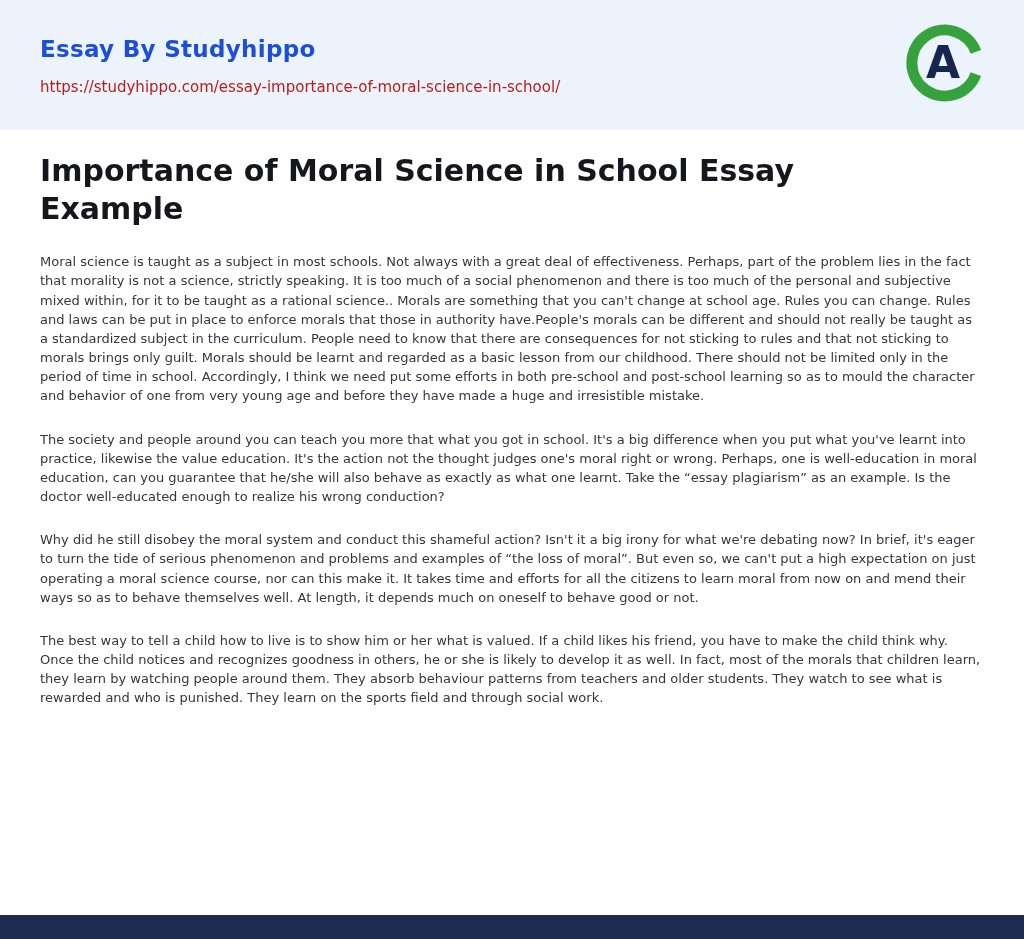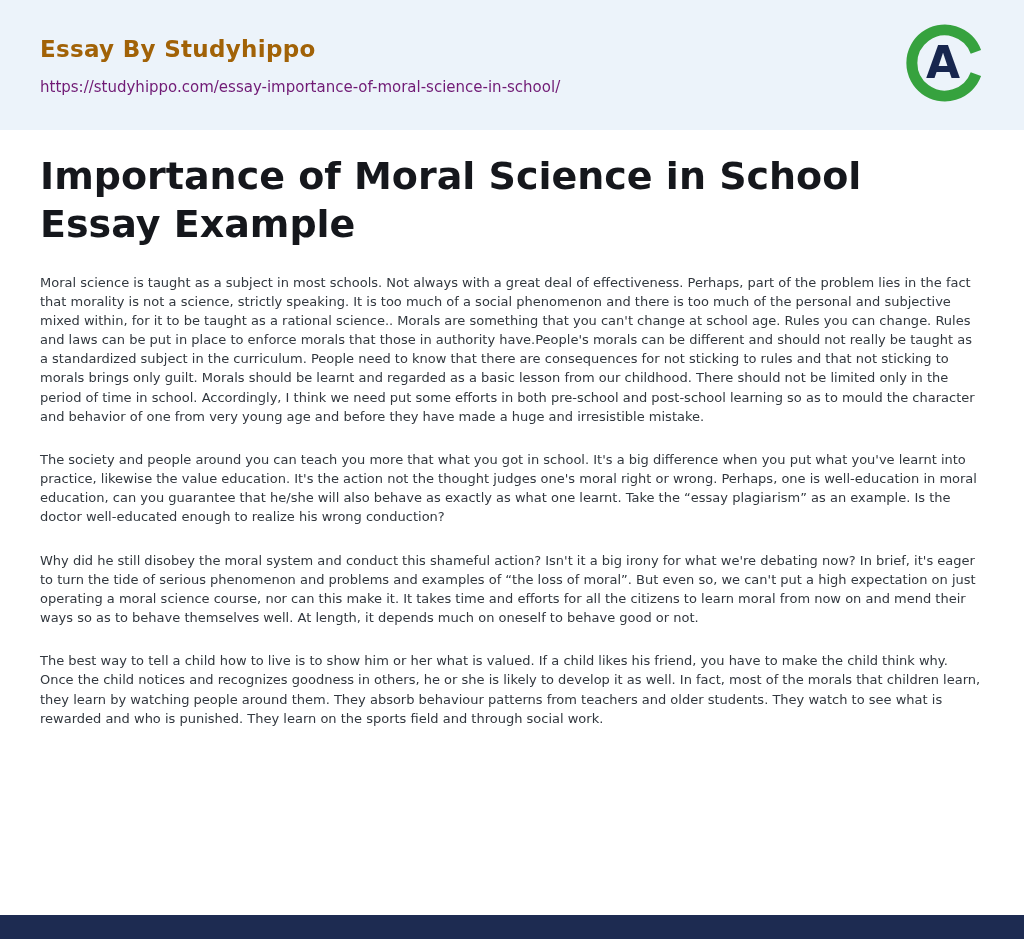--- a/index.html
+++ b/index.html
@@ -22,29 +22,29 @@
   
   .header {
     background: #ecf3fa;
     height: 130px;
     width: 100%;
     padding: 26px 40px 0 40px;
     position: relative;
   }
 
   .site-title {
-    color: #a16207;
+    color: #1d4ed8;
     font-size: 23px;
     font-weight: 700;
     letter-spacing: 0.3px;
     margin-top: 10px;
   }
 
   .site-url {
-    color: #701a75;
+    color: #b91c1c;
     font-size: 15px;
     margin-top: 16px;
     text-decoration: none;
     display: inline-block;
   }
 
   .logo {
     position: absolute;
     right: 38px;
     top: 22px;
@@ -52,21 +52,21 @@
     height: 82px;
   }
 
   
   .article {
     padding: 22px 42px 0 40px;
   }
 
   .article-title {
     color: #15171c;
-    font-size: 38px;
+    font-size: 30px;
     font-weight: 700;
     line-height: 1.27;
     max-width: 900px;
     margin-bottom: 24px;
   }
 
   .article p {
     color: #32383f;
     font-size: 13px;
     line-height: 1.475;

